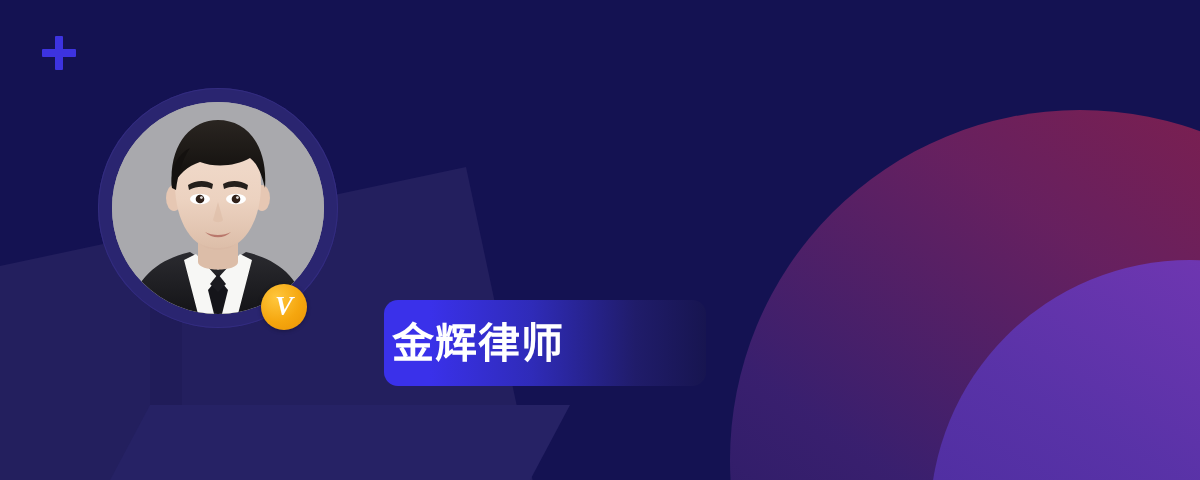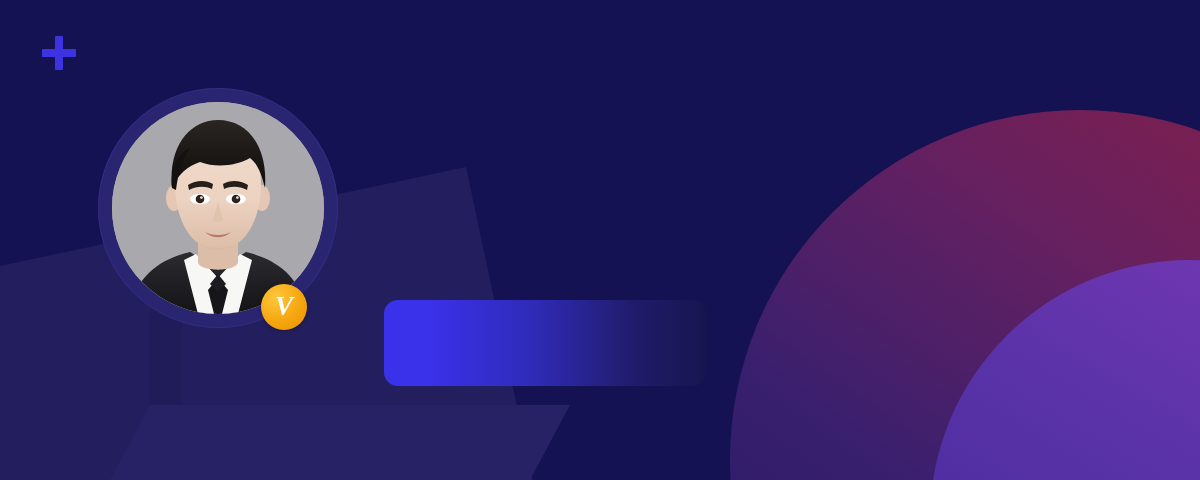--- a/index.html
+++ b/index.html
@@ -259,15 +259,16 @@
 
         <path d="M86 140 C94 148 118 148 126 140 C118 150 94 150 86 140 Z" fill="#d7b6a1" opacity=".5"></path>
       </svg>
     </div>
     <div class="verified-badge">
       <span>V</span>
     </div>
   </div>
 
   <div class="name-pill"></div>
+  <div class="name-pill-label">金辉律师</div>
 
 
 </div>
 
 </body></html>

